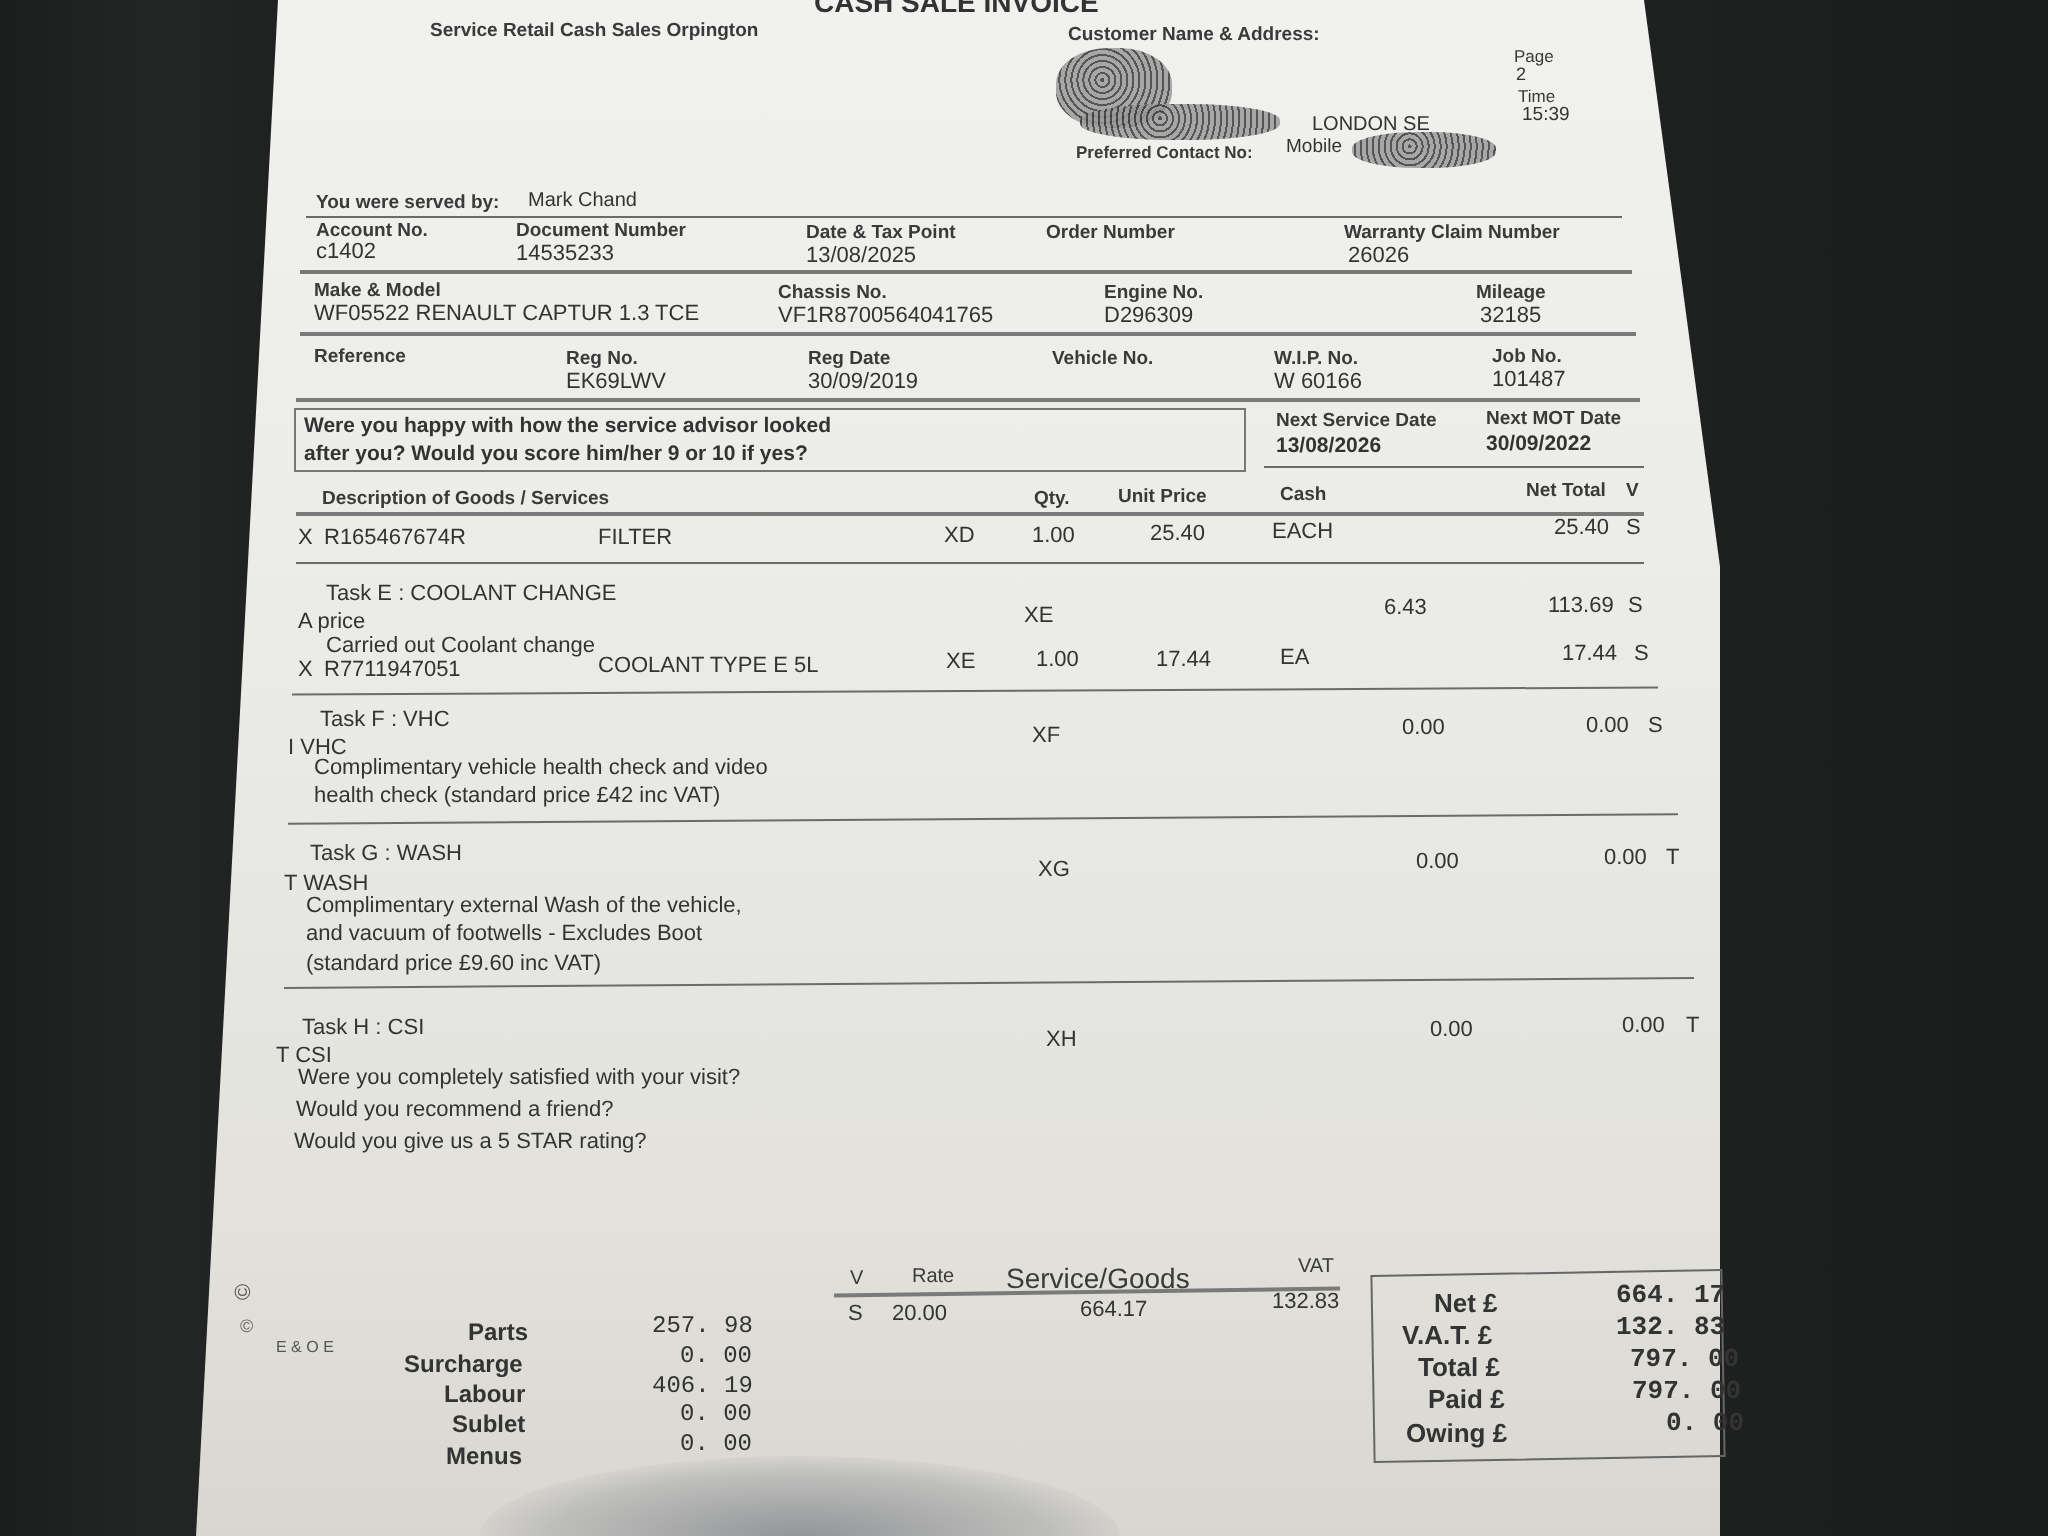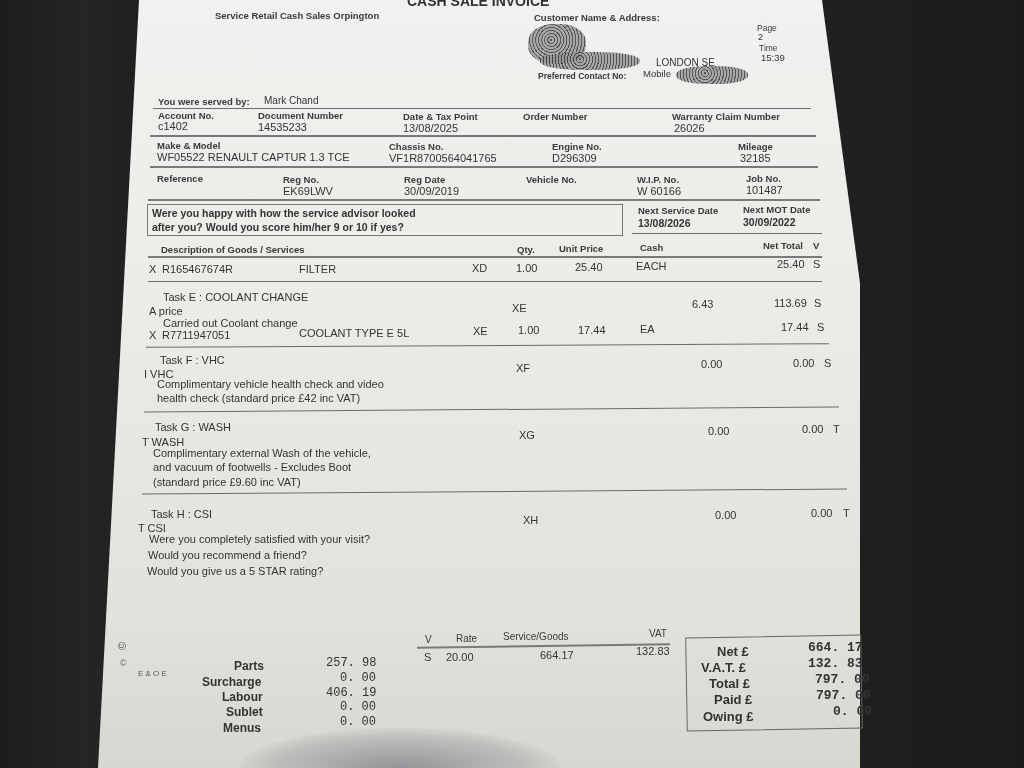--- a/index.html
+++ b/index.html
@@ -198,21 +198,21 @@
     <div class="t val mono" style="left:326px; top:686px; font-size:12px;">406. 19</div>
     <div class="t b" style="left:226px; top:705px; font-size:12px; color:#333;">Sublet</div>
     <div class="t val mono" style="left:340px; top:700px; font-size:12px;">0. 00</div>
     <div class="t b" style="left:223px; top:721px; font-size:12px; color:#333;">Menus</div>
     <div class="t val mono" style="left:340px; top:715px; font-size:12px;">0. 00</div>
   </div>
 
   <div>
     <div class="t lbl" style="left:425px; top:634px; font-size:10px; font-weight:normal;">V</div>
     <div class="t lbl" style="left:456px; top:633px; font-size:10px; font-weight:normal;">Rate</div>
-    <div class="t lbl" style="left:503px; top:631px; font-size:10px; font-weight:normal;">Service/Goods</div>
+    <div class="t lbl" style="left:503px; top:631px; font-size:14px; font-weight:normal;">Service/Goods</div>
     <div class="t lbl" style="left:649px; top:628px; font-size:10px; font-weight:normal;">VAT</div>
     <div class="rule2" style="left:417px; top:645px; width:253px; transform:rotate(-0.8deg);"></div>
     <div class="t val" style="left:424px; top:651px;">S</div>
     <div class="t val" style="left:446px; top:651px;">20.00</div>
     <div class="t val" style="left:540px; top:649px;">664.17</div>
     <div class="t val" style="left:636px; top:645px;">132.83</div>
   </div>
 
   <div class="box" style="left:686px; top:636px; width:174px; height:92px; transform:rotate(-1deg); border-color:#666;"></div>
   <div>

